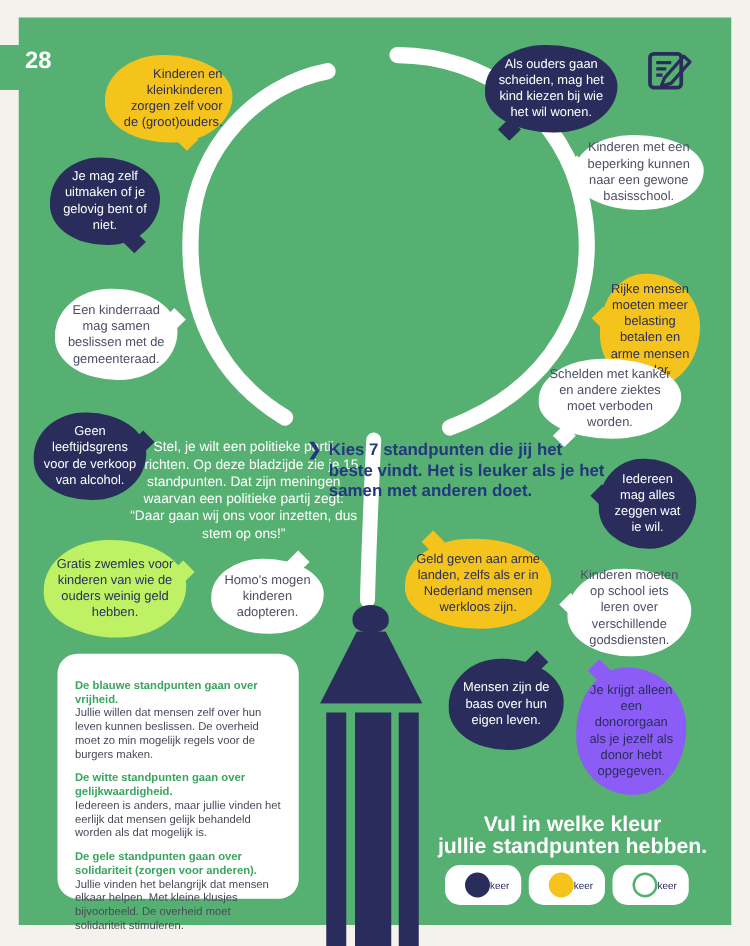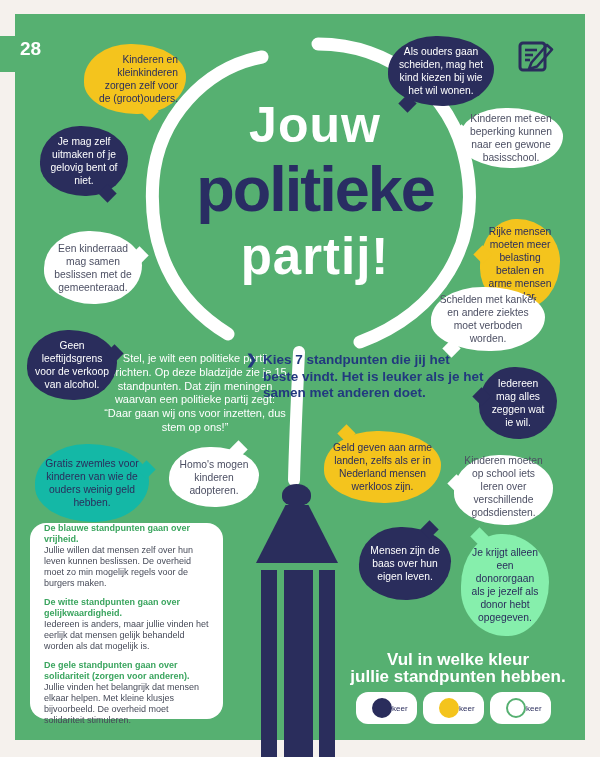--- a/index.html
+++ b/index.html
@@ -40,22 +40,22 @@
           transform:rotate(45deg);z-index:-1;}
   .tail-b::after{bottom:-4px;left:58%;}
   .tail-br::after{bottom:-4px;right:16%;}
   .tail-bl::after{bottom:-4px;left:12%;}
   .tail-tr::after{top:-4px;right:16%;}
   .tail-tl::after{top:-4px;left:14%;}
   .tail-l::after{left:-4px;top:32%;}
   .tail-r::after{right:-4px;top:24%;}
 
   
-  .legend{position:absolute;left:30px;top:523px;width:193px;height:196px;background:#ffffff;
-          border-radius:16px;z-index:5;padding:0 14px;box-sizing:border-box;
+  .legend{position:absolute;left:46px;top:523px;width:193px;height:196px;background:#ffffff;
+          border-radius:16px;z-index:5;padding:20px 14px;box-sizing:border-box;
           font-size:9px;line-height:11px;color:#474b59;}
   .legend .sec{margin-bottom:8px;}
   .legend .hd{color:#3ba55f;font-weight:bold;}
 
   
   .pencil{position:absolute;z-index:3;}
   .pencil-dome{left:282px;top:484px;width:29px;height:22px;background:#2a2d5c;border-radius:50% 50% 42% 42%;}
   .pencil-cone{left:256px;top:505px;width:82px;height:58px;background:#2a2d5c;
                clip-path:polygon(36% 0,64% 0,100% 100%,0 100%);}
   .bar{position:absolute;top:570px;height:187px;background:#2a2d5c;z-index:3;}
@@ -82,25 +82,20 @@
   <div class="page"></div>
   <div class="page-tab"></div>
   <div class="page-number">28</div>
 
   <svg class="sketch" width="600" height="757" viewBox="0 0 600 757">
     <path d="M 262 57 C 205 68 158 118 153 180 C 148 245 172 300 228 334" fill="none" stroke="#ffffff" stroke-width="13" stroke-linecap="round"></path>
     <path d="M 318 44 C 390 44 452 92 466 163 C 482 243 440 312 360 342" fill="none" stroke="#ffffff" stroke-width="13" stroke-linecap="round"></path>
     <path d="M 299 352 C 297 395 295 438 294 480" fill="none" stroke="#ffffff" stroke-width="12" stroke-linecap="round"></path>
   </svg>
 
-  <div class="title">
-    <div class="t1">Jouw</div>
-    <div class="t2">politieke</div>
-    <div class="t3">partij!</div>
-  </div>
 
   <svg class="edit-icon" viewBox="0 0 41 41">
     <rect x="4" y="6" width="25" height="27" rx="3" fill="none" stroke="#2a2d5c" stroke-width="3"></rect>
     <line x1="9" y1="13" x2="21" y2="13" stroke="#2a2d5c" stroke-width="2.6"></line>
     <line x1="9" y1="18" x2="17" y2="18" stroke="#2a2d5c" stroke-width="2.6"></line>
     <line x1="9" y1="23" x2="14" y2="23" stroke="#2a2d5c" stroke-width="2.6"></line>
     <path d="M13 32 L15.5 25.5 L31 8 L36 12.5 L21 29.5 Z" fill="none" stroke="#2a2d5c" stroke-width="2.6" stroke-linejoin="round"></path>
   </svg>
 
   <div class="intro">Stel, je wilt een politieke partij oprichten. Op deze bladzijde zie je 15 standpunten. Dat zijn meningen waarvan een politieke partij zegt: “Daar gaan wij ons voor inzetten, dus stem op ons!”</div>
@@ -130,36 +125,36 @@
     </div>
   <div class="bubble tail-r" style="left: 27px; top: 330px; width: 90px; height: 70px; background-color: rgb(42, 45, 92); color: rgb(255, 255, 255);">
       <span>Geen leeftijdsgrens voor de verkoop van alcohol.</span>
     </div>
   <div class="bubble tail-bl" style="left: 431px; top: 287px; width: 114px; height: 64px; background-color: rgb(255, 255, 255); color: rgb(76, 79, 99); align-items: flex-end;">
       <span>Schelden met kanker en andere ziektes moet verboden worden.</span>
     </div>
   <div class="bubble tail-l" style="left: 479px; top: 367px; width: 78px; height: 72px; background-color: rgb(42, 45, 92); color: rgb(255, 255, 255);">
       <span>Iedereen mag alles zeggen wat ie wil.</span>
     </div>
-  <div class="bubble tail-r" style="left: 35px; top: 444px; width: 114px; height: 78px; background-color: #14b8a6; color: rgb(42, 45, 92);">
+  <div class="bubble tail-r" style="left: 35px; top: 432px; width: 114px; height: 78px; background-color: #bef264; color: rgb(42, 45, 92);">
       <span>Gratis zwemles voor kinderen van wie de ouders weinig geld hebben.</span>
     </div>
   <div class="bubble tail-tr" style="left: 169px; top: 447px; width: 90px; height: 60px; background-color: rgb(255, 255, 255); color: rgb(76, 79, 99);">
       <span>Homo's mogen kinderen adopteren.</span>
     </div>
   <div class="bubble tail-tl" style="left: 324px; top: 431px; width: 117px; height: 72px; background-color: rgb(244, 196, 29); color: rgb(42, 45, 92);">
       <span>Geld geven aan arme landen, zelfs als er in Nederland mensen werkloos zijn.</span>
     </div>
   <div class="bubble tail-l" style="left: 454px; top: 455px; width: 99px; height: 70px; background-color: rgb(255, 255, 255); color: rgb(76, 79, 99); align-items: flex-end;">
       <span>Kinderen moeten op school iets leren over verschillende godsdiensten.</span>
     </div>
   <div class="bubble tail-tr" style="left: 359px; top: 527px; width: 92px; height: 73px; background-color: rgb(42, 45, 92); color: rgb(255, 255, 255);">
       <span>Mensen zijn de baas over hun eigen leven.</span>
     </div>
-  <div class="bubble tail-tl" style="left: 461px; top: 534px; width: 88px; height: 102px; background-color: #86efac; color: rgb(42, 45, 92);">
+  <div class="bubble tail-tl" style="left: 461px; top: 534px; width: 88px; height: 102px; background-color: #8b5cf6; color: rgb(42, 45, 92);">
       <span>Je krijgt alleen een donororgaan als je jezelf als donor hebt opgegeven.</span>
     </div>
 
   <div class="legend">
     <div class="sec">
       <div class="hd">De blauwe standpunten gaan over vrijheid.</div>
       <div>Jullie willen dat mensen zelf over hun leven kunnen beslissen. De overheid moet zo min mogelijk regels voor de burgers maken.</div>
     </div>
     <div class="sec">
       <div class="hd">De witte standpunten gaan over gelijkwaardigheid.</div>

